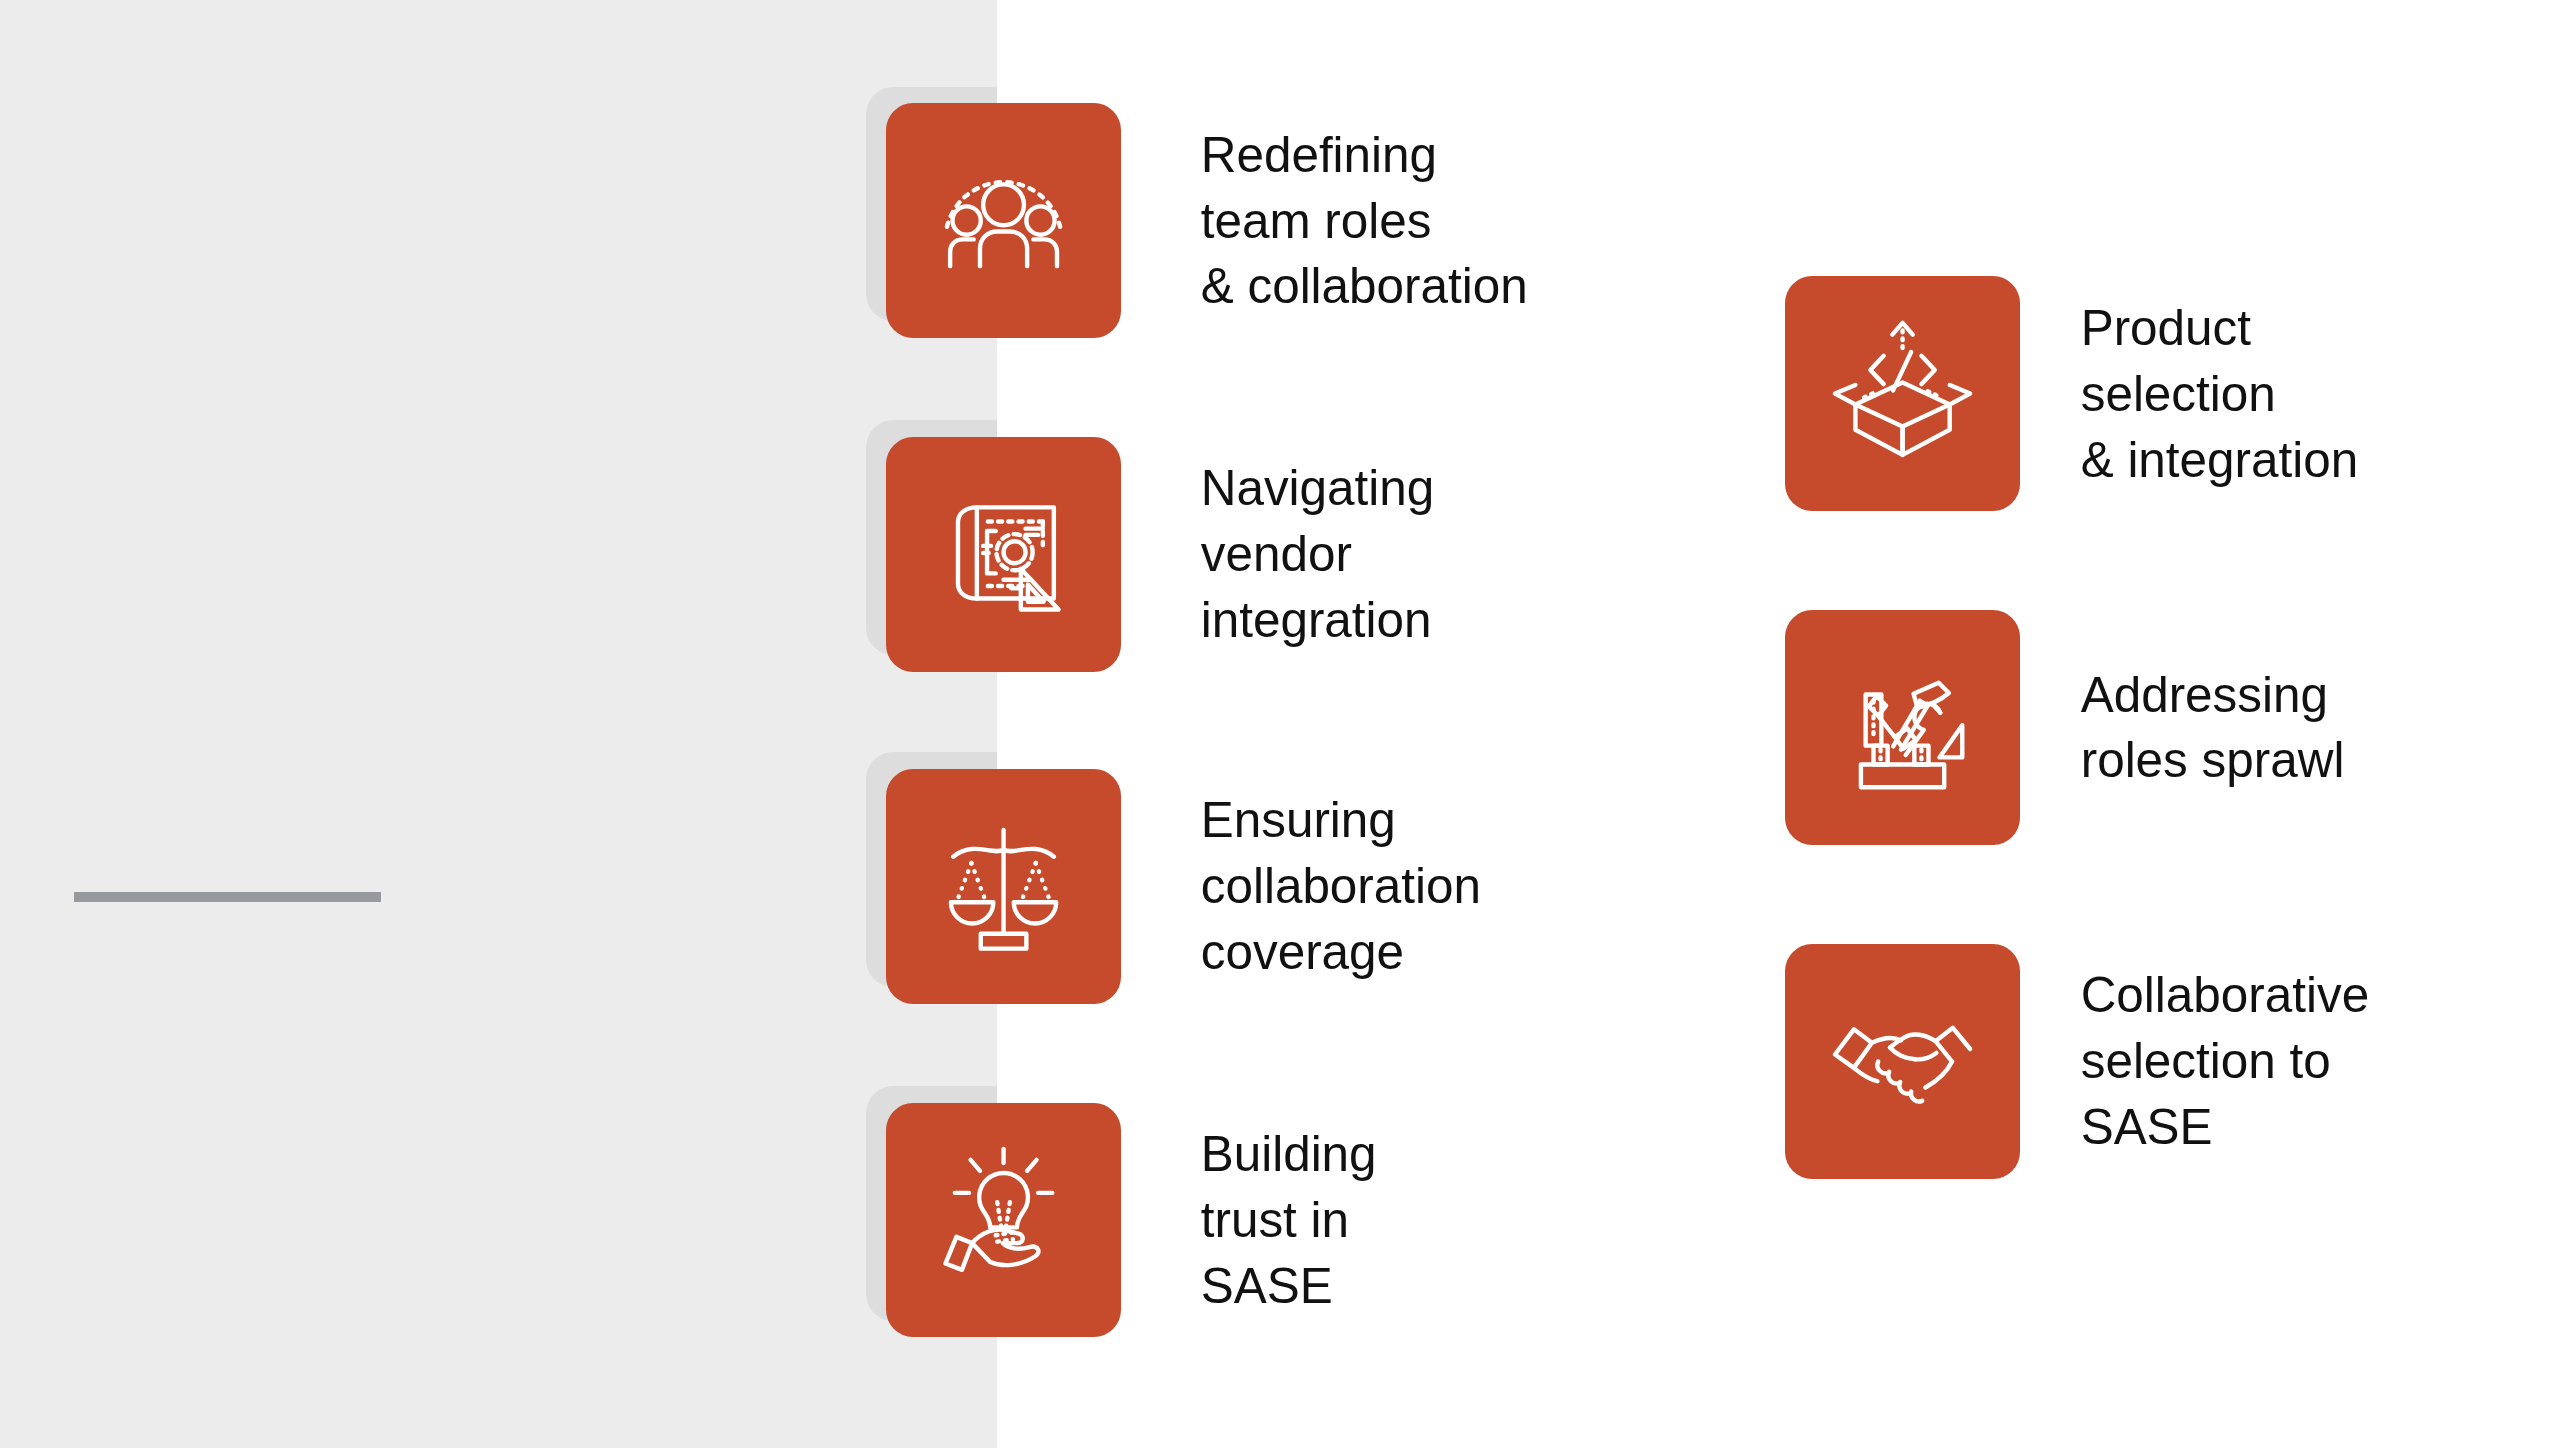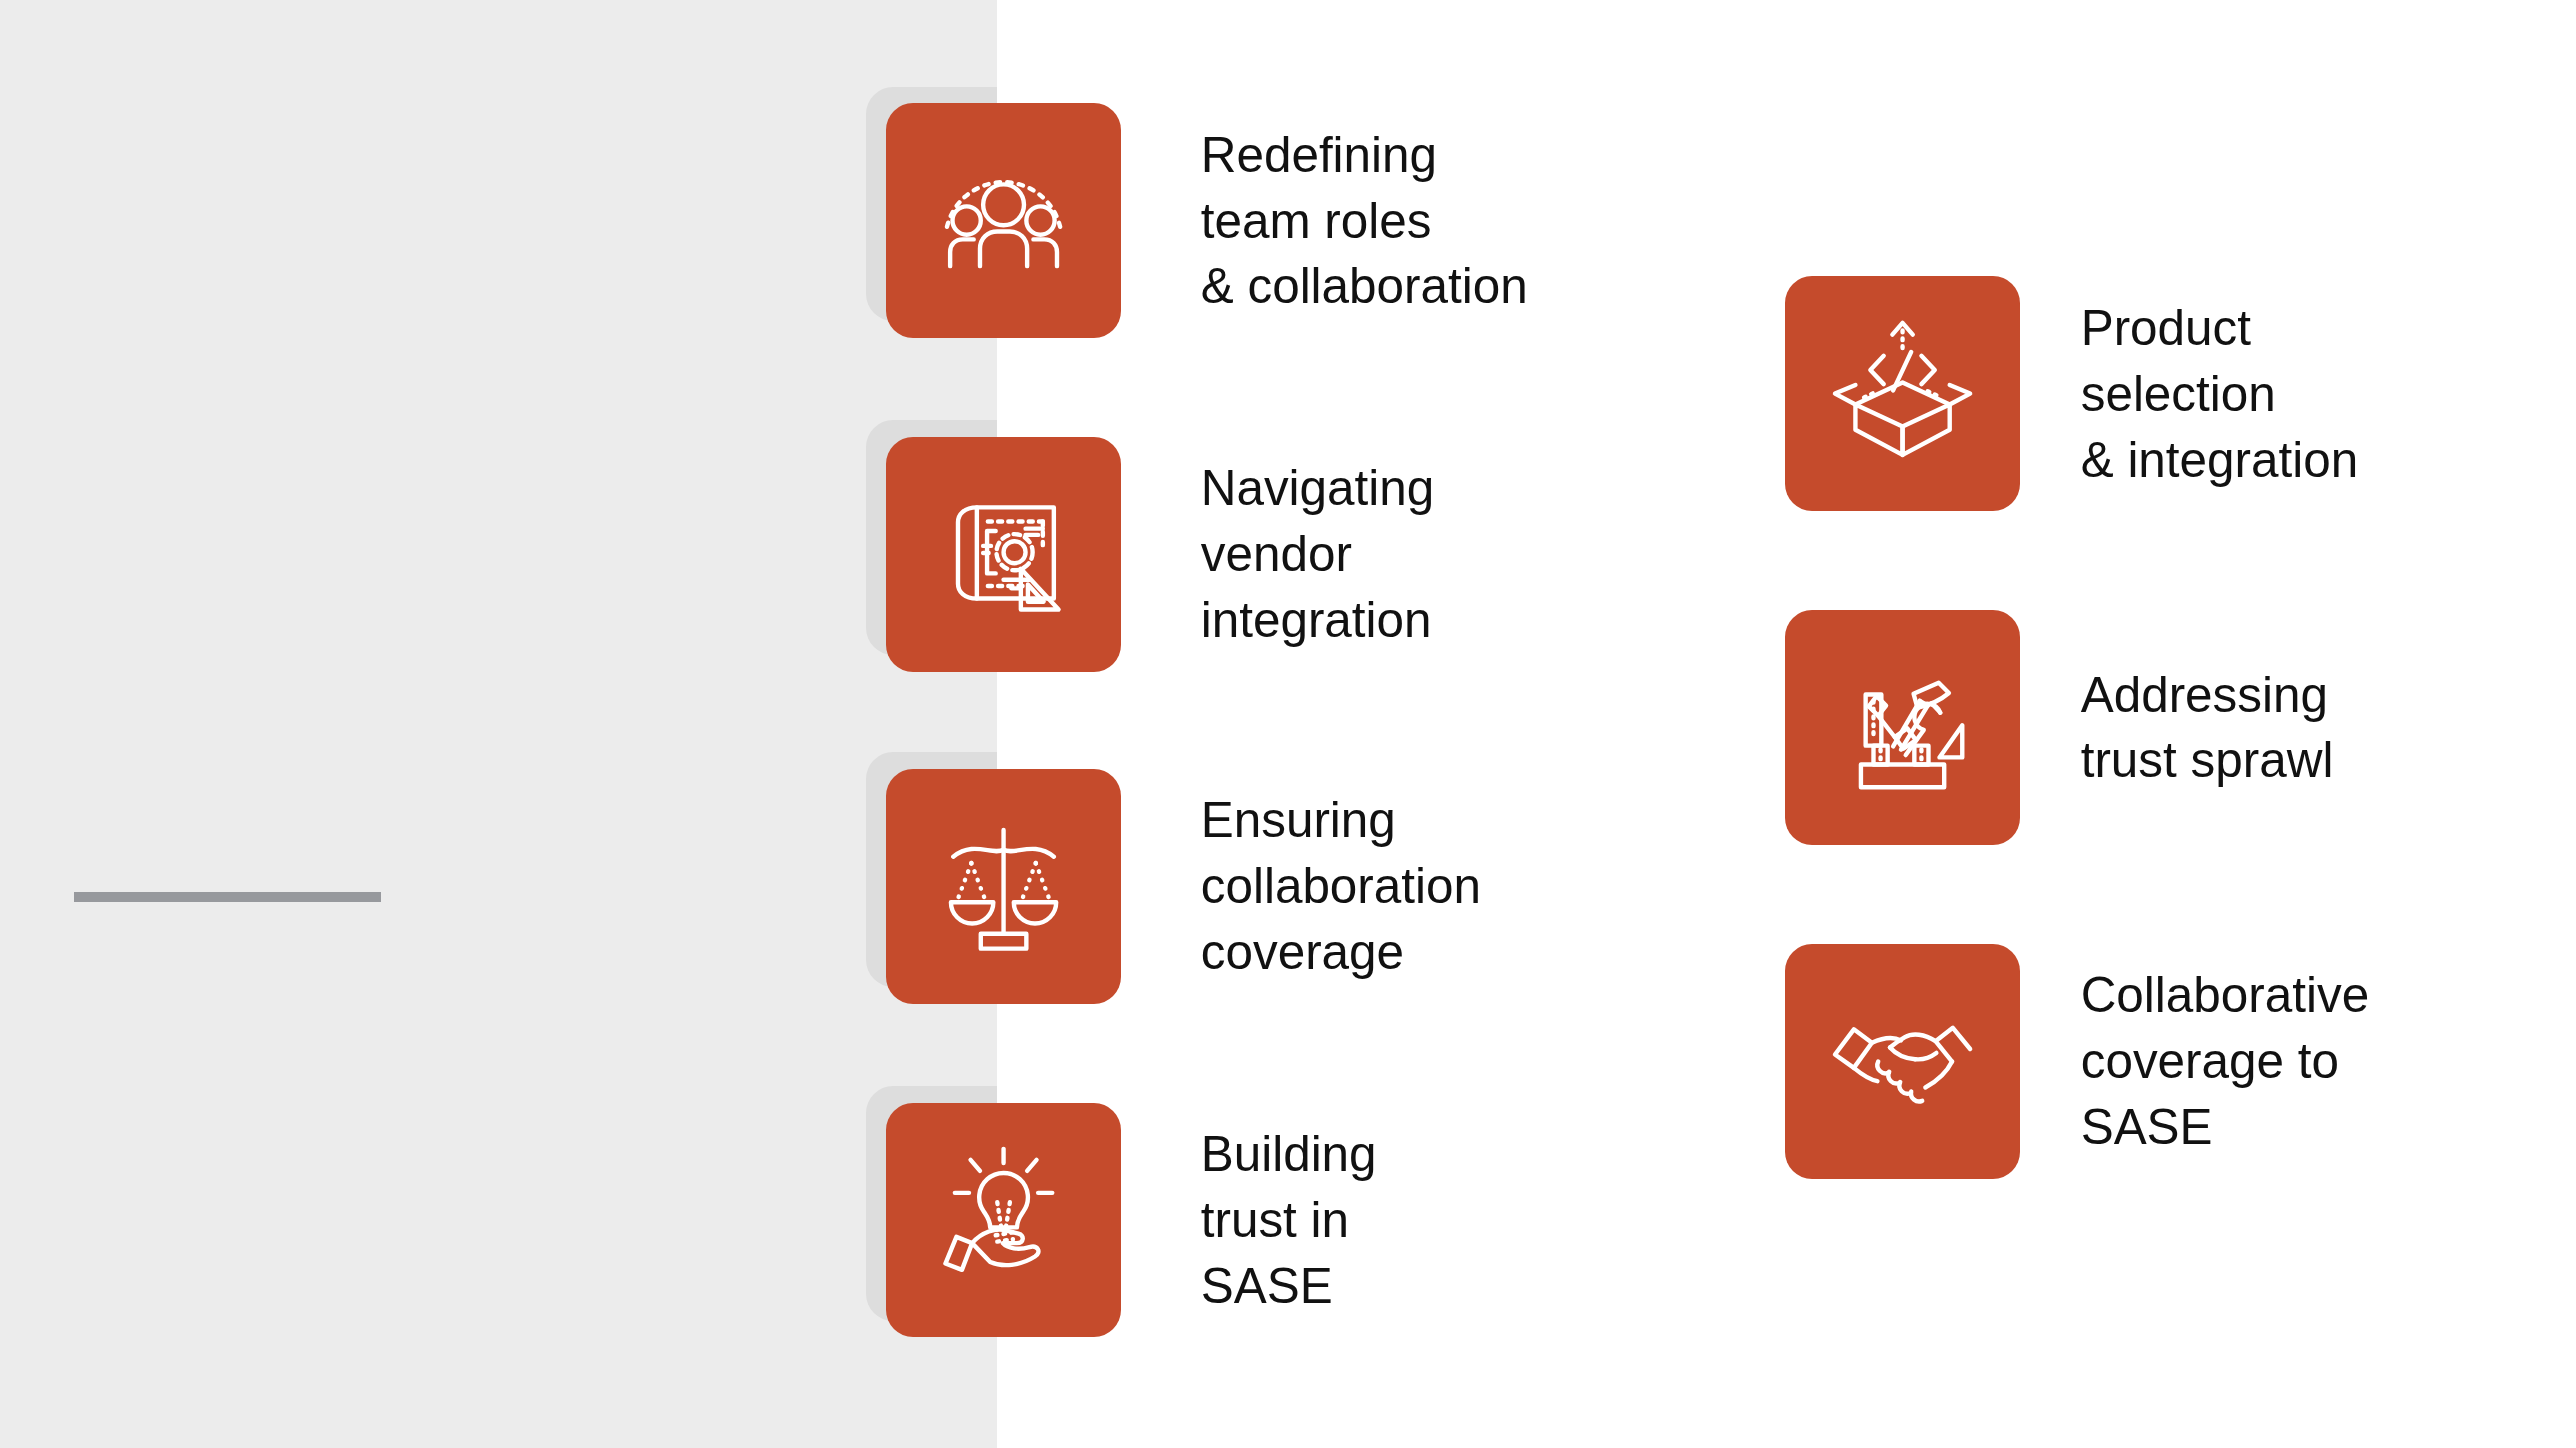--- a/index.html
+++ b/index.html
@@ -194,19 +194,19 @@
   <div class="label l3">Ensuring
 collaboration
 coverage</div>
   <div class="label l4">Building
 trust in
 SASE</div>
   <div class="label l5">Product
 selection
 &amp; integration</div>
   <div class="label l6">Addressing
-trust sprawl</div>
+roles sprawl</div>
   <div class="label l7">Collaborative
-coverage to
+selection to
 SASE</div>
 
 </div>
 
 
 </body></html>

